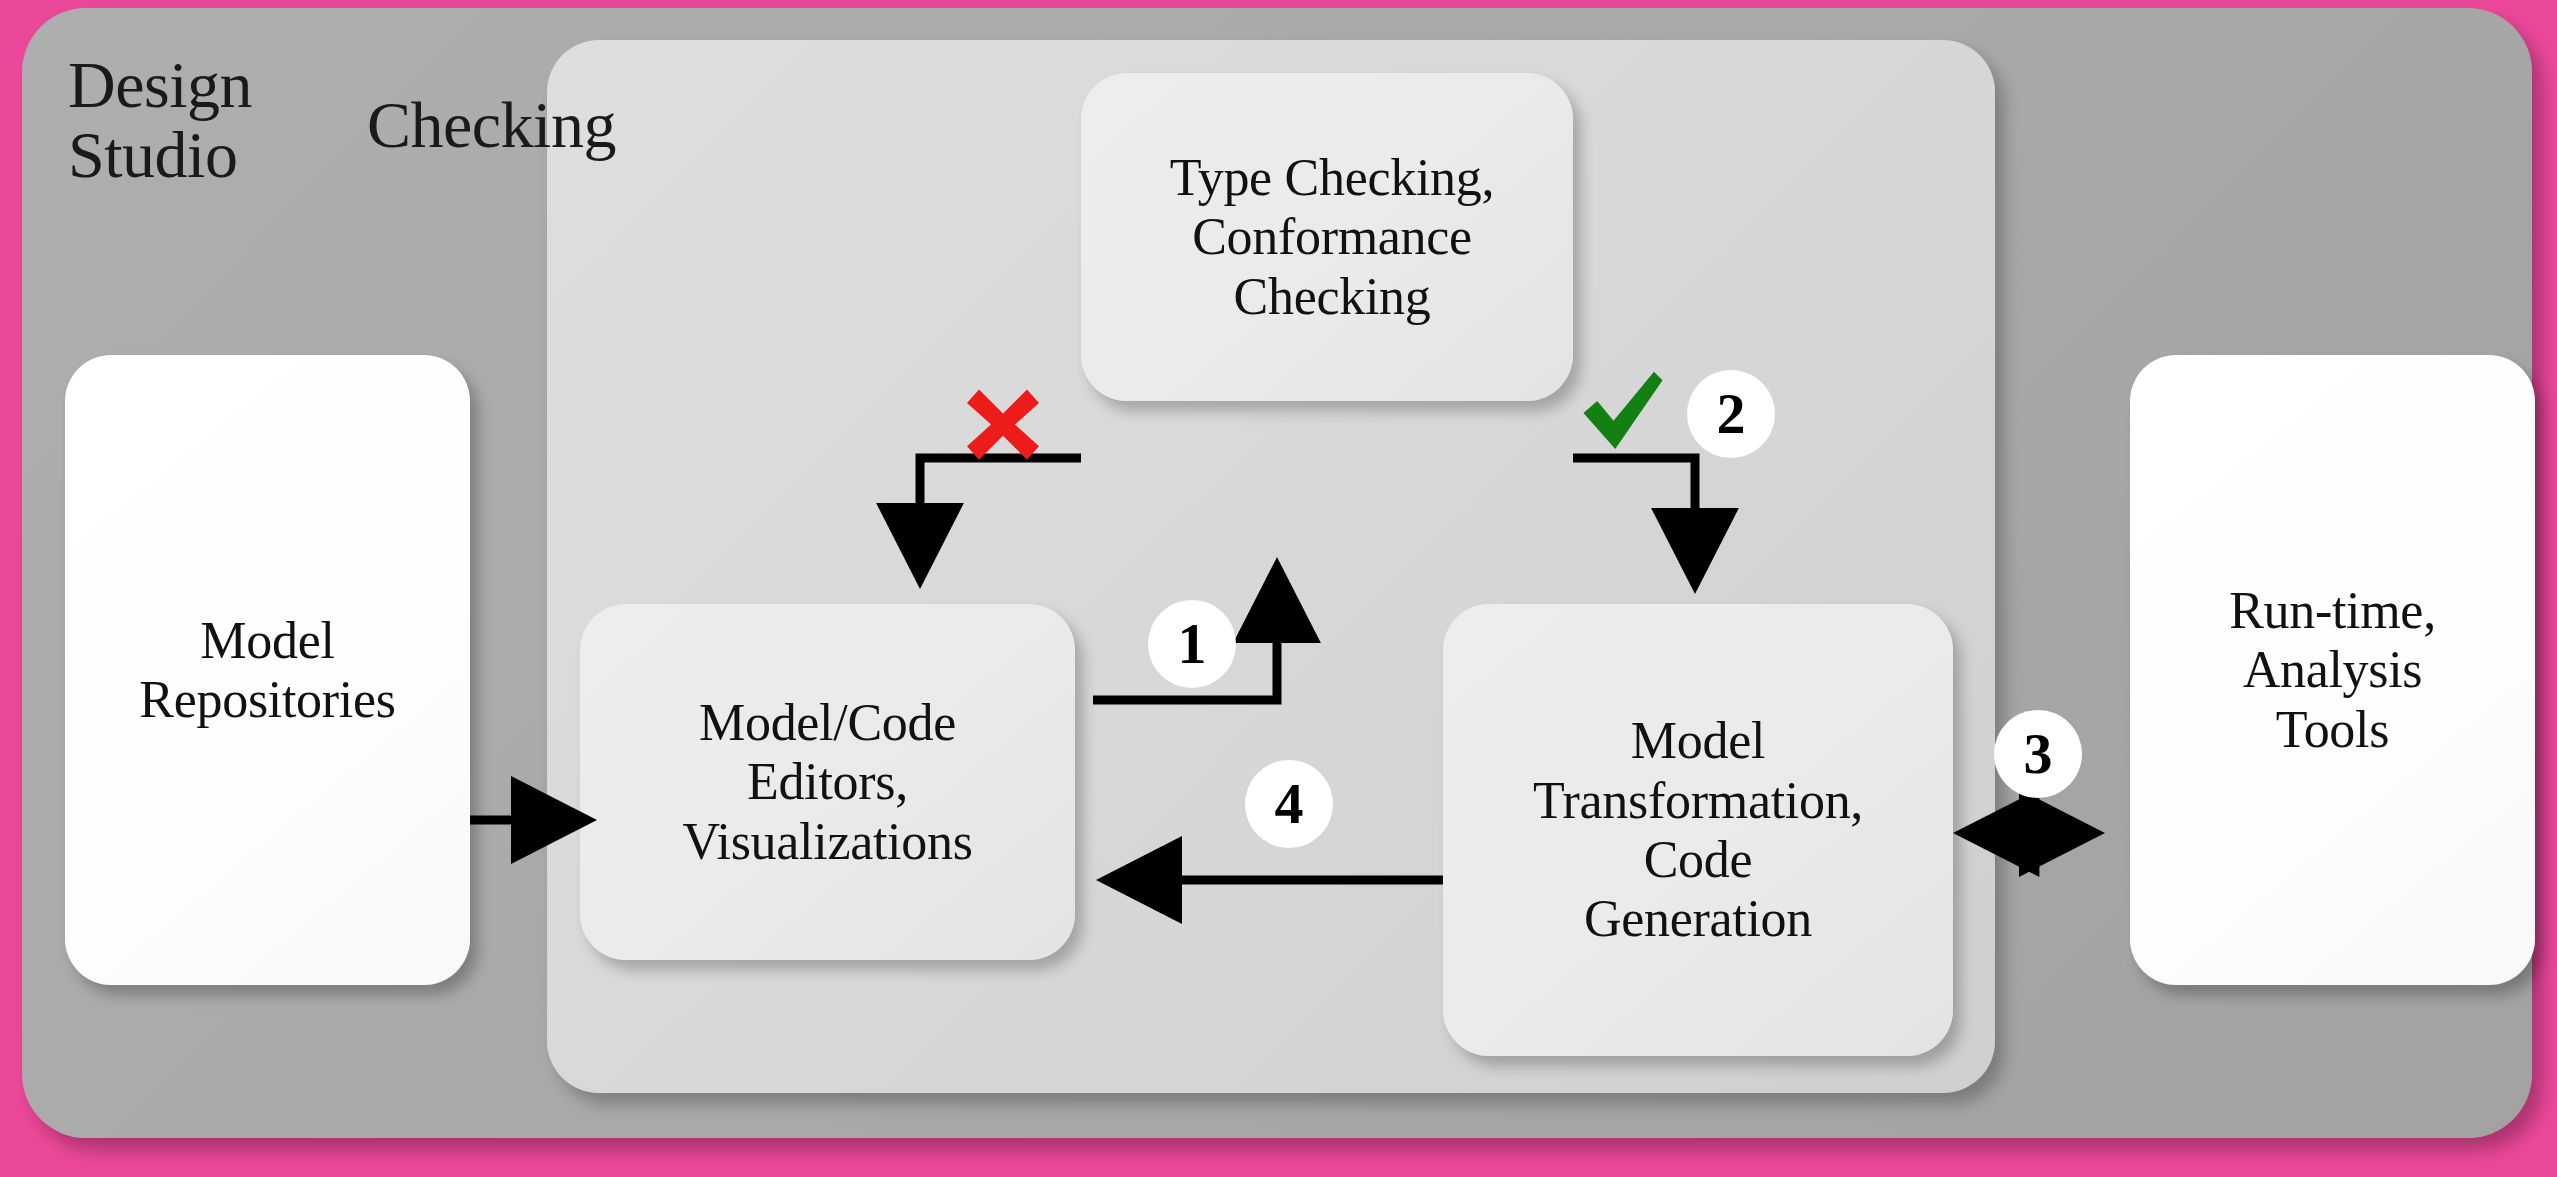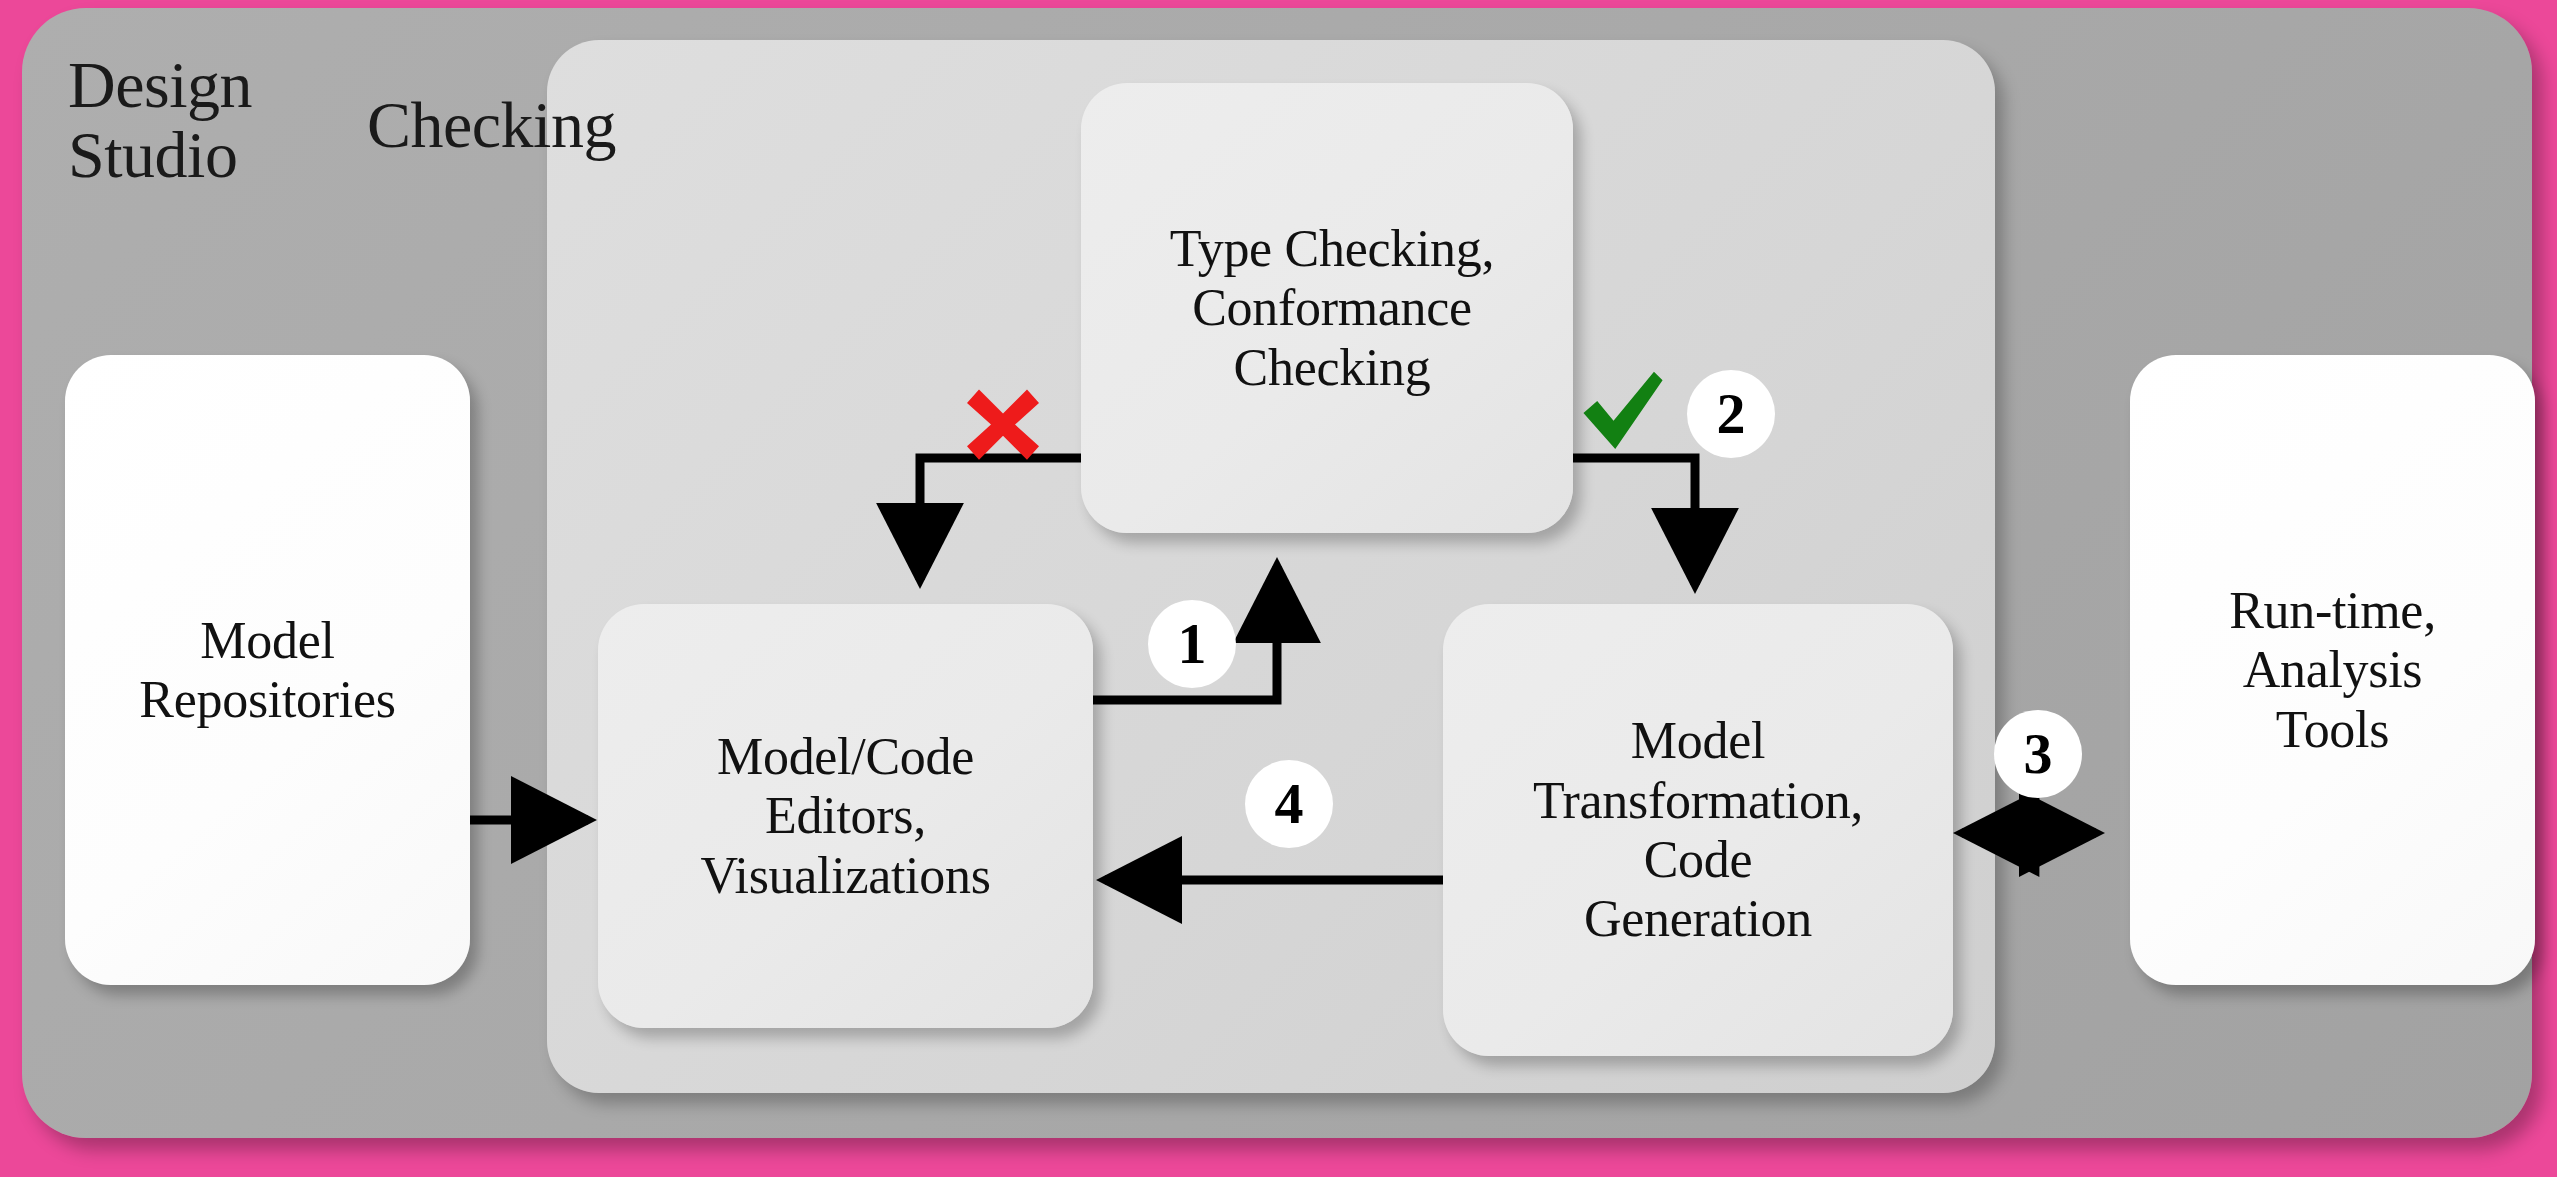--- a/index.html
+++ b/index.html
@@ -85,22 +85,22 @@
     border-radius: 46px;
     box-shadow: 8px 10px 14px rgba(0,0,0,0.26);
   }
   .node.light {
     background: linear-gradient(140deg, #ededed 0%, #eaeaea 55%, #e3e3e3 100%);
     border-radius: 46px;
     box-shadow: 8px 10px 14px rgba(0,0,0,0.24);
   }
 
   #node-model-repositories { left: 65px;   top: 355px; width: 405px;  height: 630px; }
-  #node-type-checking      { left: 1081px; top: 83px;  width: 492px;  height: 450px; padding-left: 20px; }
-  #node-editors            { left: 598px;  top: 604px; width: 495px;  height: 424px; }
+  #node-type-checking      { left: 1081px; top: 73px;  width: 492px;  height: 328px; padding-left: 20px; }
+  #node-editors            { left: 580px;  top: 604px; width: 495px;  height: 356px; }
   #node-transformation     { left: 1443px; top: 604px; width: 510px;  height: 452px; }
   #node-runtime            { left: 2106px; top: 355px; width: 405px;  height: 630px; margin-left: 24px; }
 
   
   #connectors {
     position: absolute;
     left: 0; top: 0;
     width: 2557px;
     height: 1177px;
     pointer-events: none;

